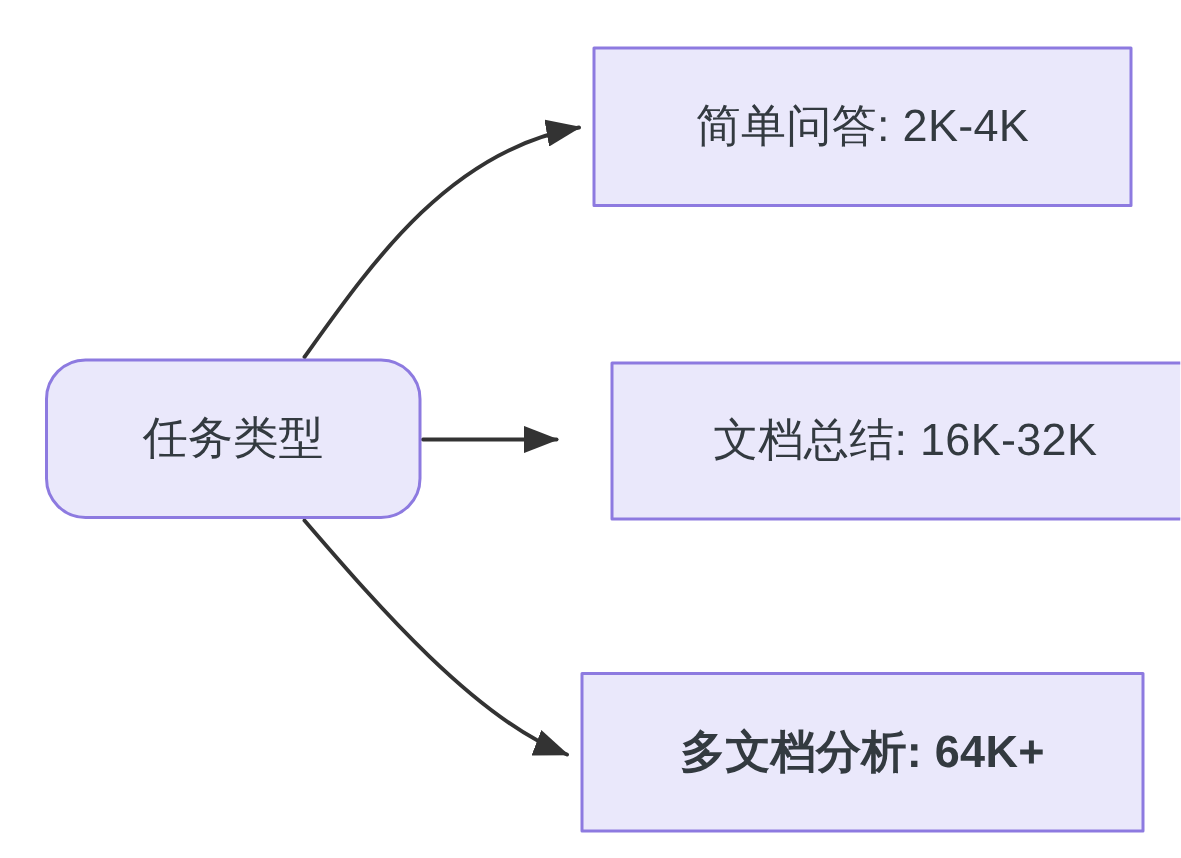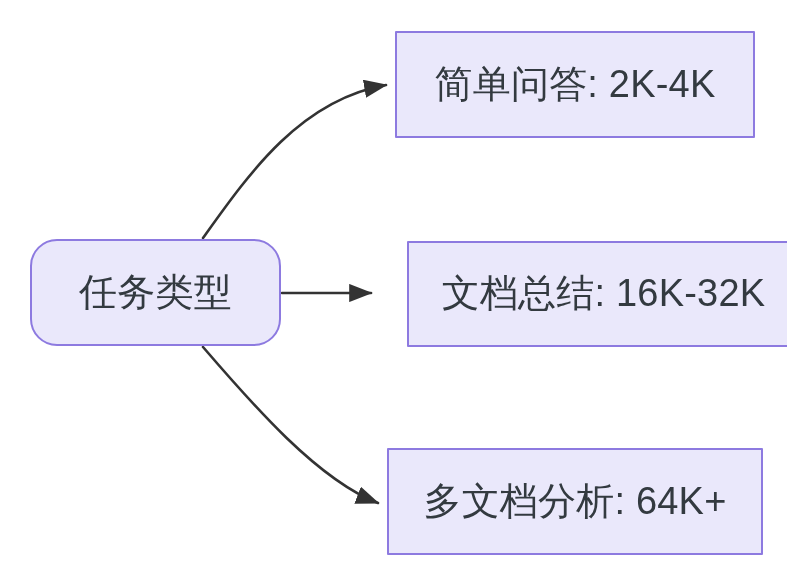--- a/index.html
+++ b/index.html
@@ -32,21 +32,21 @@
     background: #eae8fb;
     border: 2.5px solid #8d7ae0;
     border-radius: 1px;
     display: flex;
     align-items: center;
     justify-content: center;
     text-align: center;
   }
   .node-label {
     color: #333a40;
-    font-size: 38px;
+    font-size: 30px;
     line-height: 1.2;
     letter-spacing: 0.2px;
     white-space: nowrap;
     text-align: right;
   }
   
   #node-root {
     left: 30px;
     top: 239px;
     width: 251px;
@@ -65,20 +65,21 @@
     top: 241px;
     width: 393px;
     height: 106px;
     margin-left: 28px;
   }
   #node-multi-doc {
     left: 387px;
     top: 448px;
     width: 376px;
     height: 107px;
+    font-weight: bold;
   }
 </style>
 </head>
 <body>
 
 <div id="canvas">
 
   <svg id="edge-layer" viewBox="0 0 787 572" width="787" height="572" xmlns="http://www.w3.org/2000/svg">
     <defs>
       <marker id="arrowhead" markerWidth="9" markerHeight="7" refX="8.4" refY="3.5" orient="auto" markerUnits="strokeWidth">

